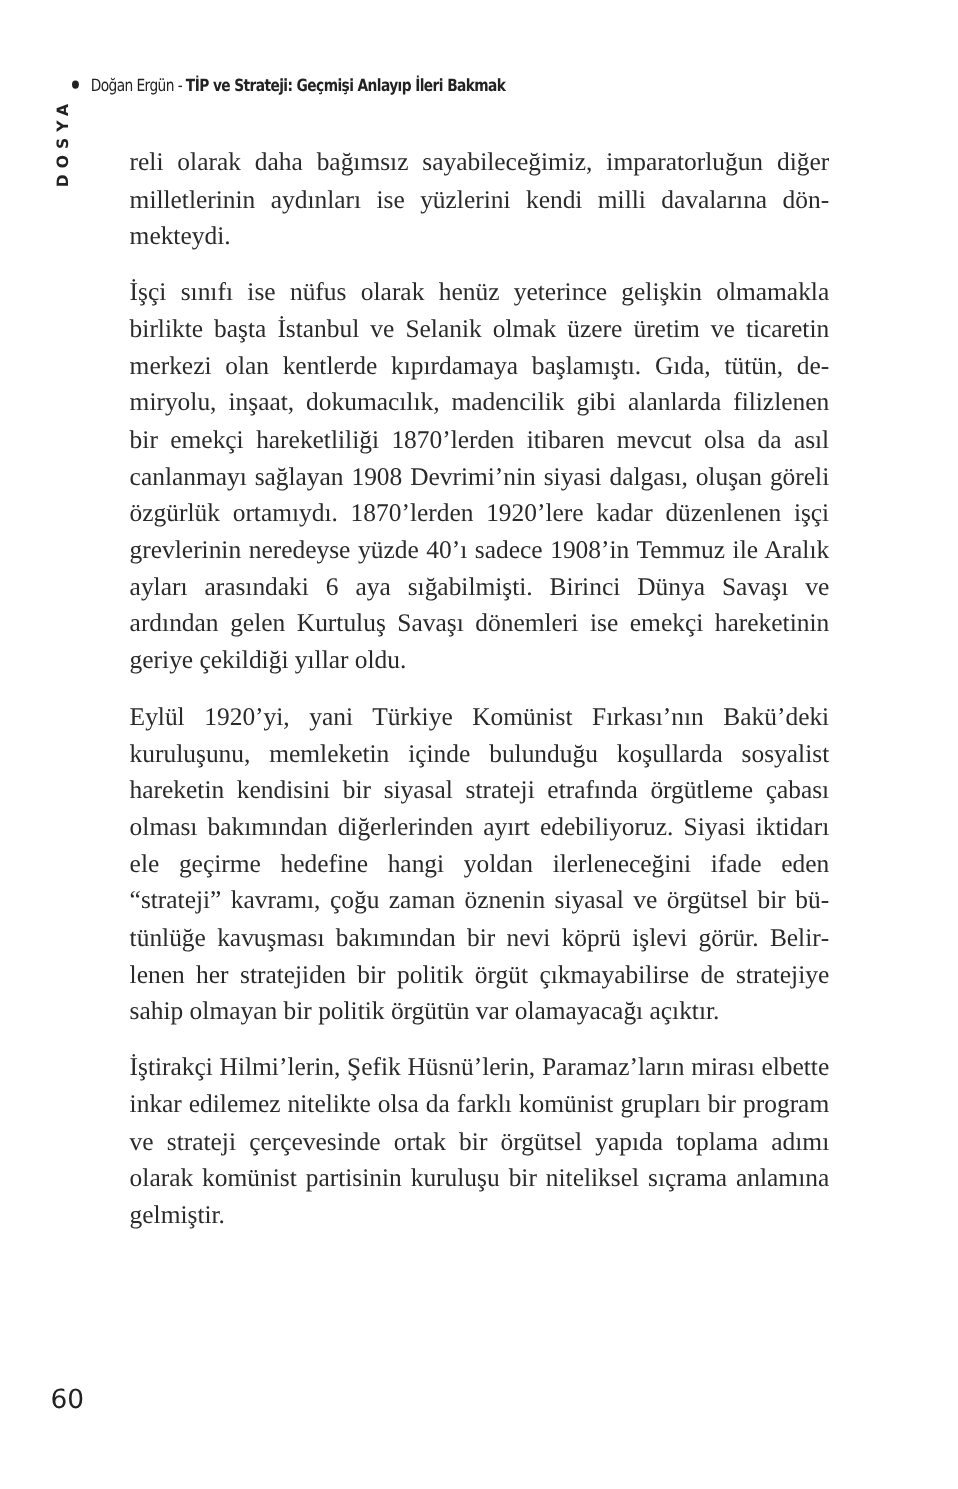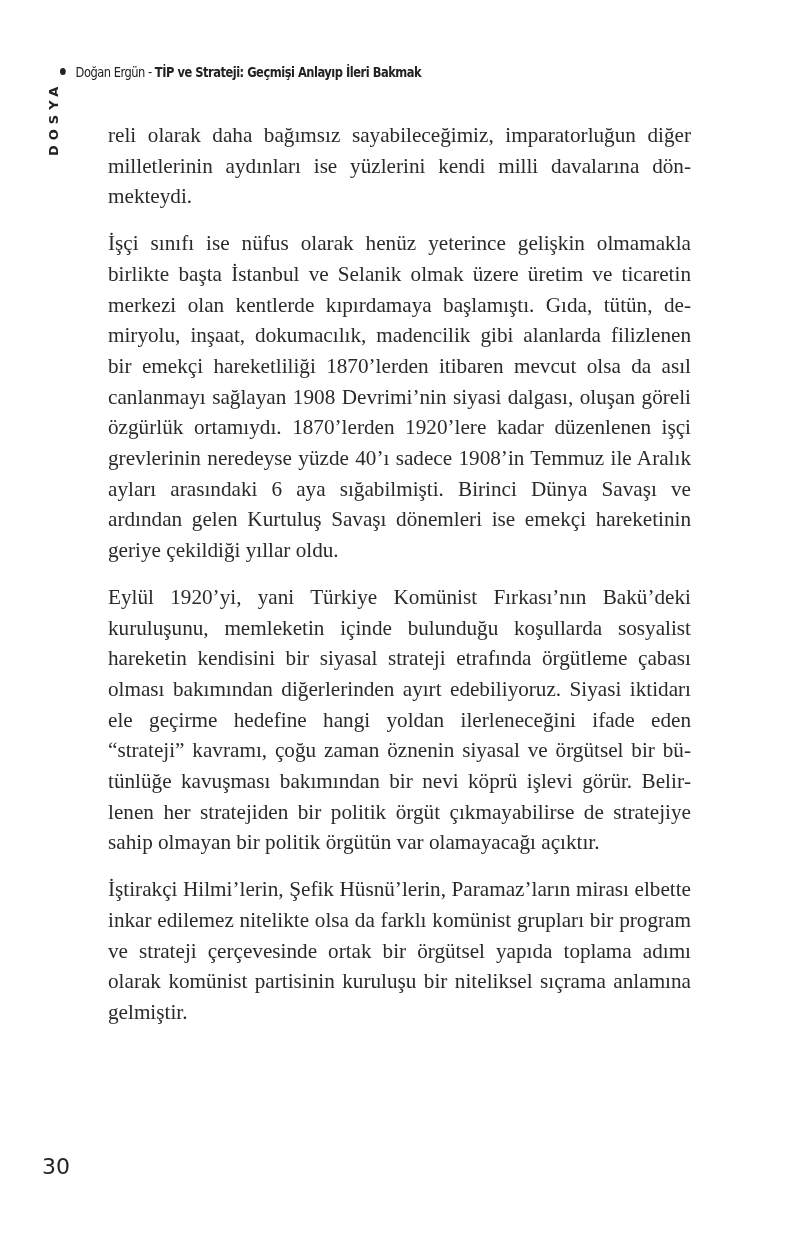--- a/index.html
+++ b/index.html
@@ -42,13 +42,13 @@
 
 <div class="side-label">DOSYA</div>
 
 <div class="body-text">
   <p>reli olarak daha bağımsız sayabileceğimiz, imparatorluğun diğer milletlerinin aydınları ise yüzlerini kendi milli davalarına dön­mekteydi.</p>
   <p>İşçi sınıfı ise nüfus olarak henüz yeterince gelişkin olmamakla birlikte başta İstanbul ve Selanik olmak üzere üretim ve ticaretin merkezi olan kentlerde kıpırdamaya başlamıştı. Gıda, tütün, de­miryolu, inşaat, dokumacılık, madencilik gibi alanlarda filizlenen bir emekçi hareketliliği 1870’lerden itibaren mevcut olsa da asıl canlanmayı sağlayan 1908 Devrimi’nin siyasi dalgası, oluşan gö­reli özgürlük ortamıydı. 1870’lerden 1920’lere kadar düzenlenen işçi grevlerinin neredeyse yüzde 40’ı sadece 1908’in Temmuz ile Aralık ayları arasındaki 6 aya sığabilmişti. Birinci Dünya Savaşı ve ardından gelen Kurtuluş Savaşı dönemleri ise emekçi hareketinin geriye çekildiği yıllar oldu.</p>
   <p>Eylül 1920’yi, yani Türkiye Komünist Fırkası’nın Bakü’deki kuruluşunu, memleketin içinde bulunduğu koşullarda sosyalist hareketin kendisini bir siyasal strateji etrafında örgütleme çabası olması bakımından diğerlerinden ayırt edebiliyoruz. Siyasi ikti­darı ele geçirme hedefine hangi yoldan ilerleneceğini ifade eden “strateji” kavramı, çoğu zaman öznenin siyasal ve örgütsel bir bü­tünlüğe kavuşması bakımından bir nevi köprü işlevi görür. Belir­lenen her stratejiden bir politik örgüt çıkmayabilirse de stratejiye sahip olmayan bir politik örgütün var olamayacağı açıktır.</p>
   <p>İştirakçi Hilmi’lerin, Şefik Hüsnü’lerin, Paramaz’ların mirası el­bette inkar edilemez nitelikte olsa da farklı komünist grupları bir program ve strateji çerçevesinde ortak bir örgütsel yapıda topla­ma adımı olarak komünist partisinin kuruluşu bir niteliksel sıçra­ma anlamına gelmiştir.</p>
 </div>
 
-<div class="page-number">30</div>
+<div class="page-number">60</div>
 
 </body></html>

